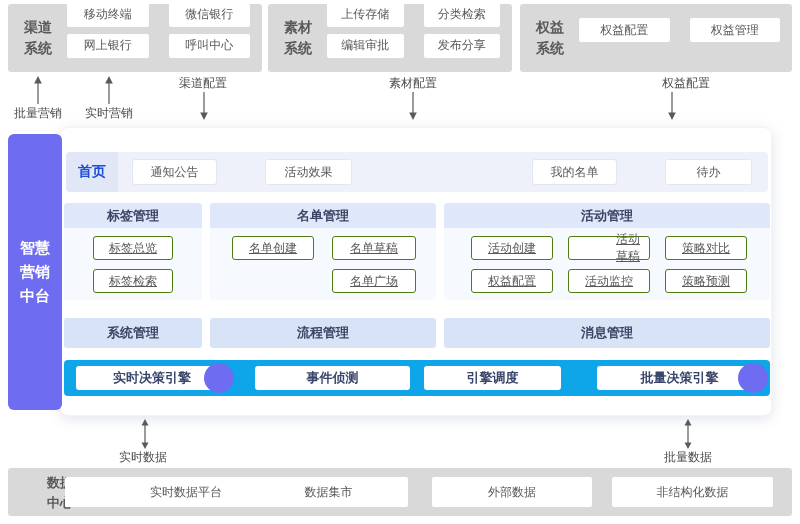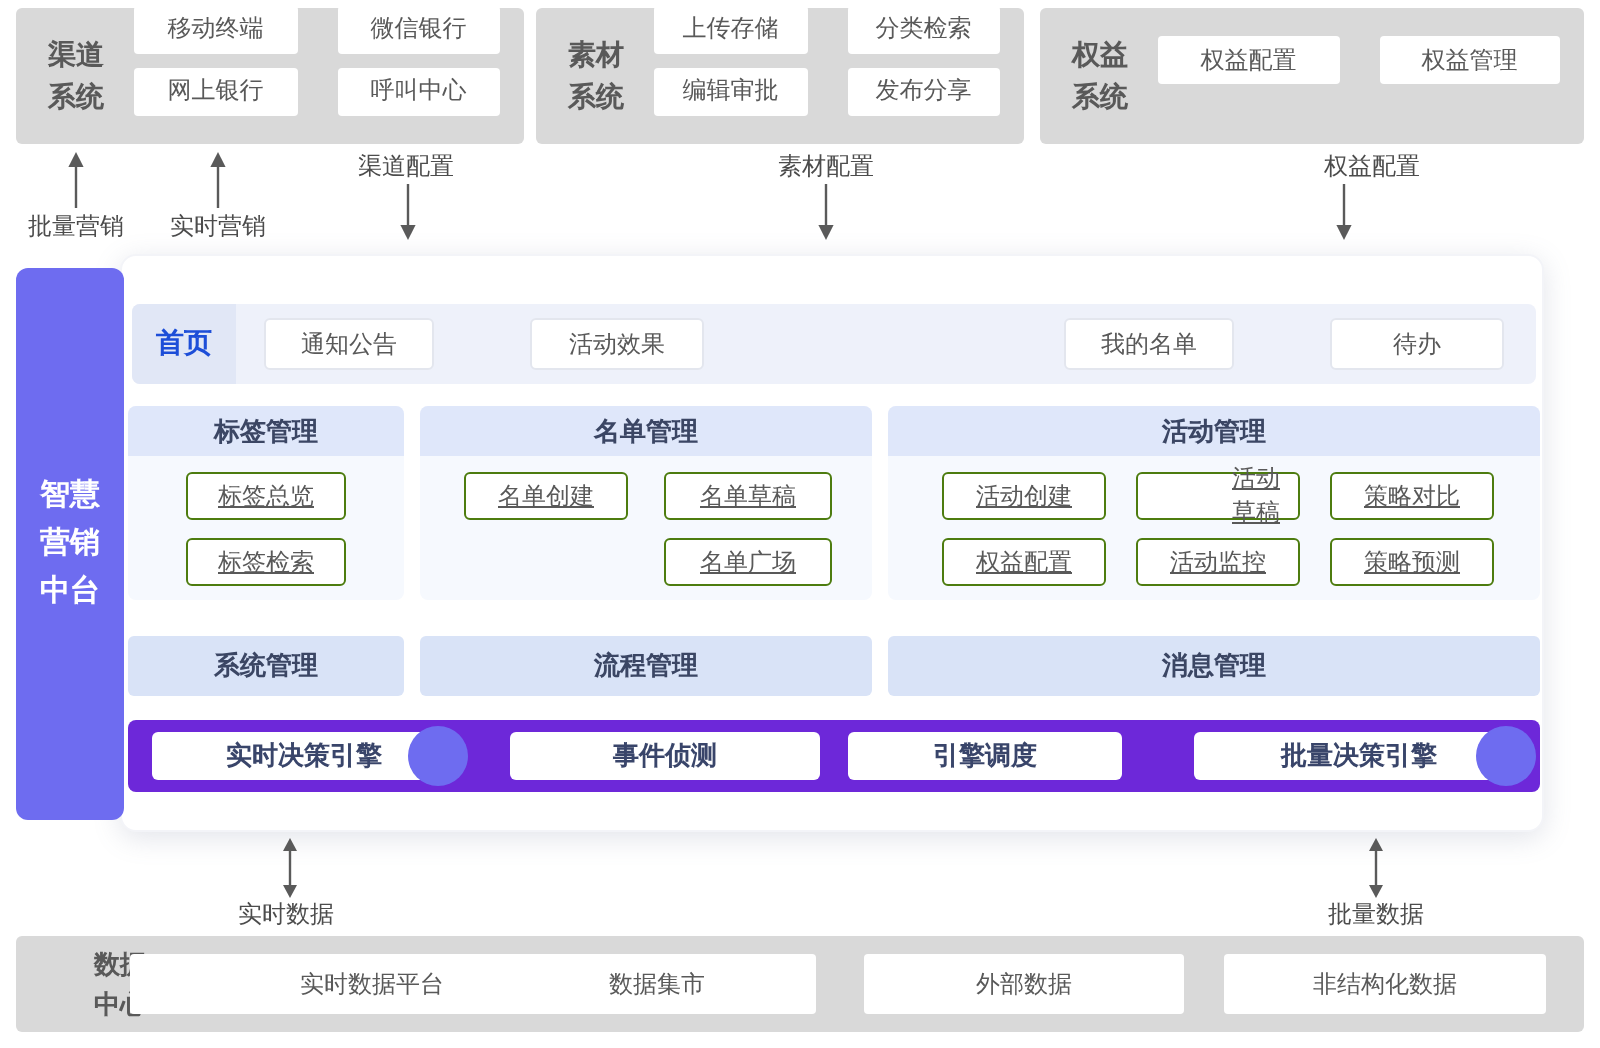--- a/index.html
+++ b/index.html
@@ -19,21 +19,21 @@
   .mainbox{position:absolute;left:60px;top:127px;width:712px;height:289px;background:#ffffff;border-radius:8px;box-shadow:0 3px 14px rgba(110,120,150,.20);border:1px solid #f3f4f8;box-sizing:border-box;}
   .sidebar{position:absolute;left:8px;top:134px;width:54px;height:276px;background:#6e6cf0;border-radius:6px;display:flex;align-items:center;justify-content:center;}
   .sidebar-text{width:32px;color:#ffffff;font-size:15px;font-weight:bold;line-height:1.6;text-align:center;}
   .home-bar{position:absolute;left:66px;top:152px;width:702px;height:40px;background:#eef1fa;border-radius:4px;}
   .home-tab{position:absolute;left:0;top:0;width:52px;height:40px;background:#e1e7f6;border-radius:4px 0 0 4px;display:flex;align-items:center;justify-content:center;font-size:14px;font-weight:bold;color:#1d4ed8;}
   .hbtn{position:absolute;top:7px;height:26px;background:#fff;border:1px solid #e3e6ee;border-radius:3px;display:flex;align-items:center;justify-content:center;font-size:12px;color:#595959;box-sizing:border-box;}
   .panel{position:absolute;top:203px;height:97px;background:#f6f9fe;border-radius:4px;}
   .panel-h{position:absolute;left:0;top:0;right:0;height:25px;background:#dfe7fa;border-radius:4px 4px 0 0;display:flex;align-items:center;justify-content:center;font-size:13px;font-weight:bold;color:#3b4664;}
   .pbtn{position:absolute;height:24px;background:#fff;border:1px solid #4d7c0f;border-radius:3px;display:flex;align-items:center;justify-content:center;font-size:12px;color:#595959;box-sizing:border-box;text-decoration:underline;}
   .mod{position:absolute;top:318px;height:30px;background:#d9e3f7;border-radius:3px;display:flex;align-items:center;justify-content:center;font-size:13px;font-weight:bold;color:#3b4664;}
-  .engine-bar{position:absolute;left:64px;top:360px;width:706px;height:36px;background:#6d28d9;border-radius:4px;text-align:right;}
+  .engine-bar{position:absolute;left:64px;top:360px;width:706px;height:36px;background:#0ea5e9;border-radius:4px;text-align:right;}
   .epill{position:absolute;top:6px;height:24px;background:#fff;border-radius:3px;display:flex;align-items:center;justify-content:center;font-size:13px;font-weight:bold;color:#39456a;}
   .edot{position:absolute;right:-6px;top:-3px;width:30px;height:30px;border-radius:50%;background:#6e6cf0;}
   .dc{position:absolute;left:8px;top:468px;width:784px;height:48px;background:#d9d9d9;border-radius:3px;}
   .dc-title{position:absolute;left:38px;top:50%;transform:translateY(-50%);width:28px;font-size:13px;font-weight:bold;color:#595959;line-height:1.5;text-align:center;}
   .dcbtn{position:absolute;top:9px;height:30px;background:#fff;border-radius:2px;display:flex;align-items:center;justify-content:center;font-size:12px;color:#595959;}
 </style>
 </head>
 <body>
 
 <div class="sys" style="left:8px;top:4px;width:254px;height:68px;">

